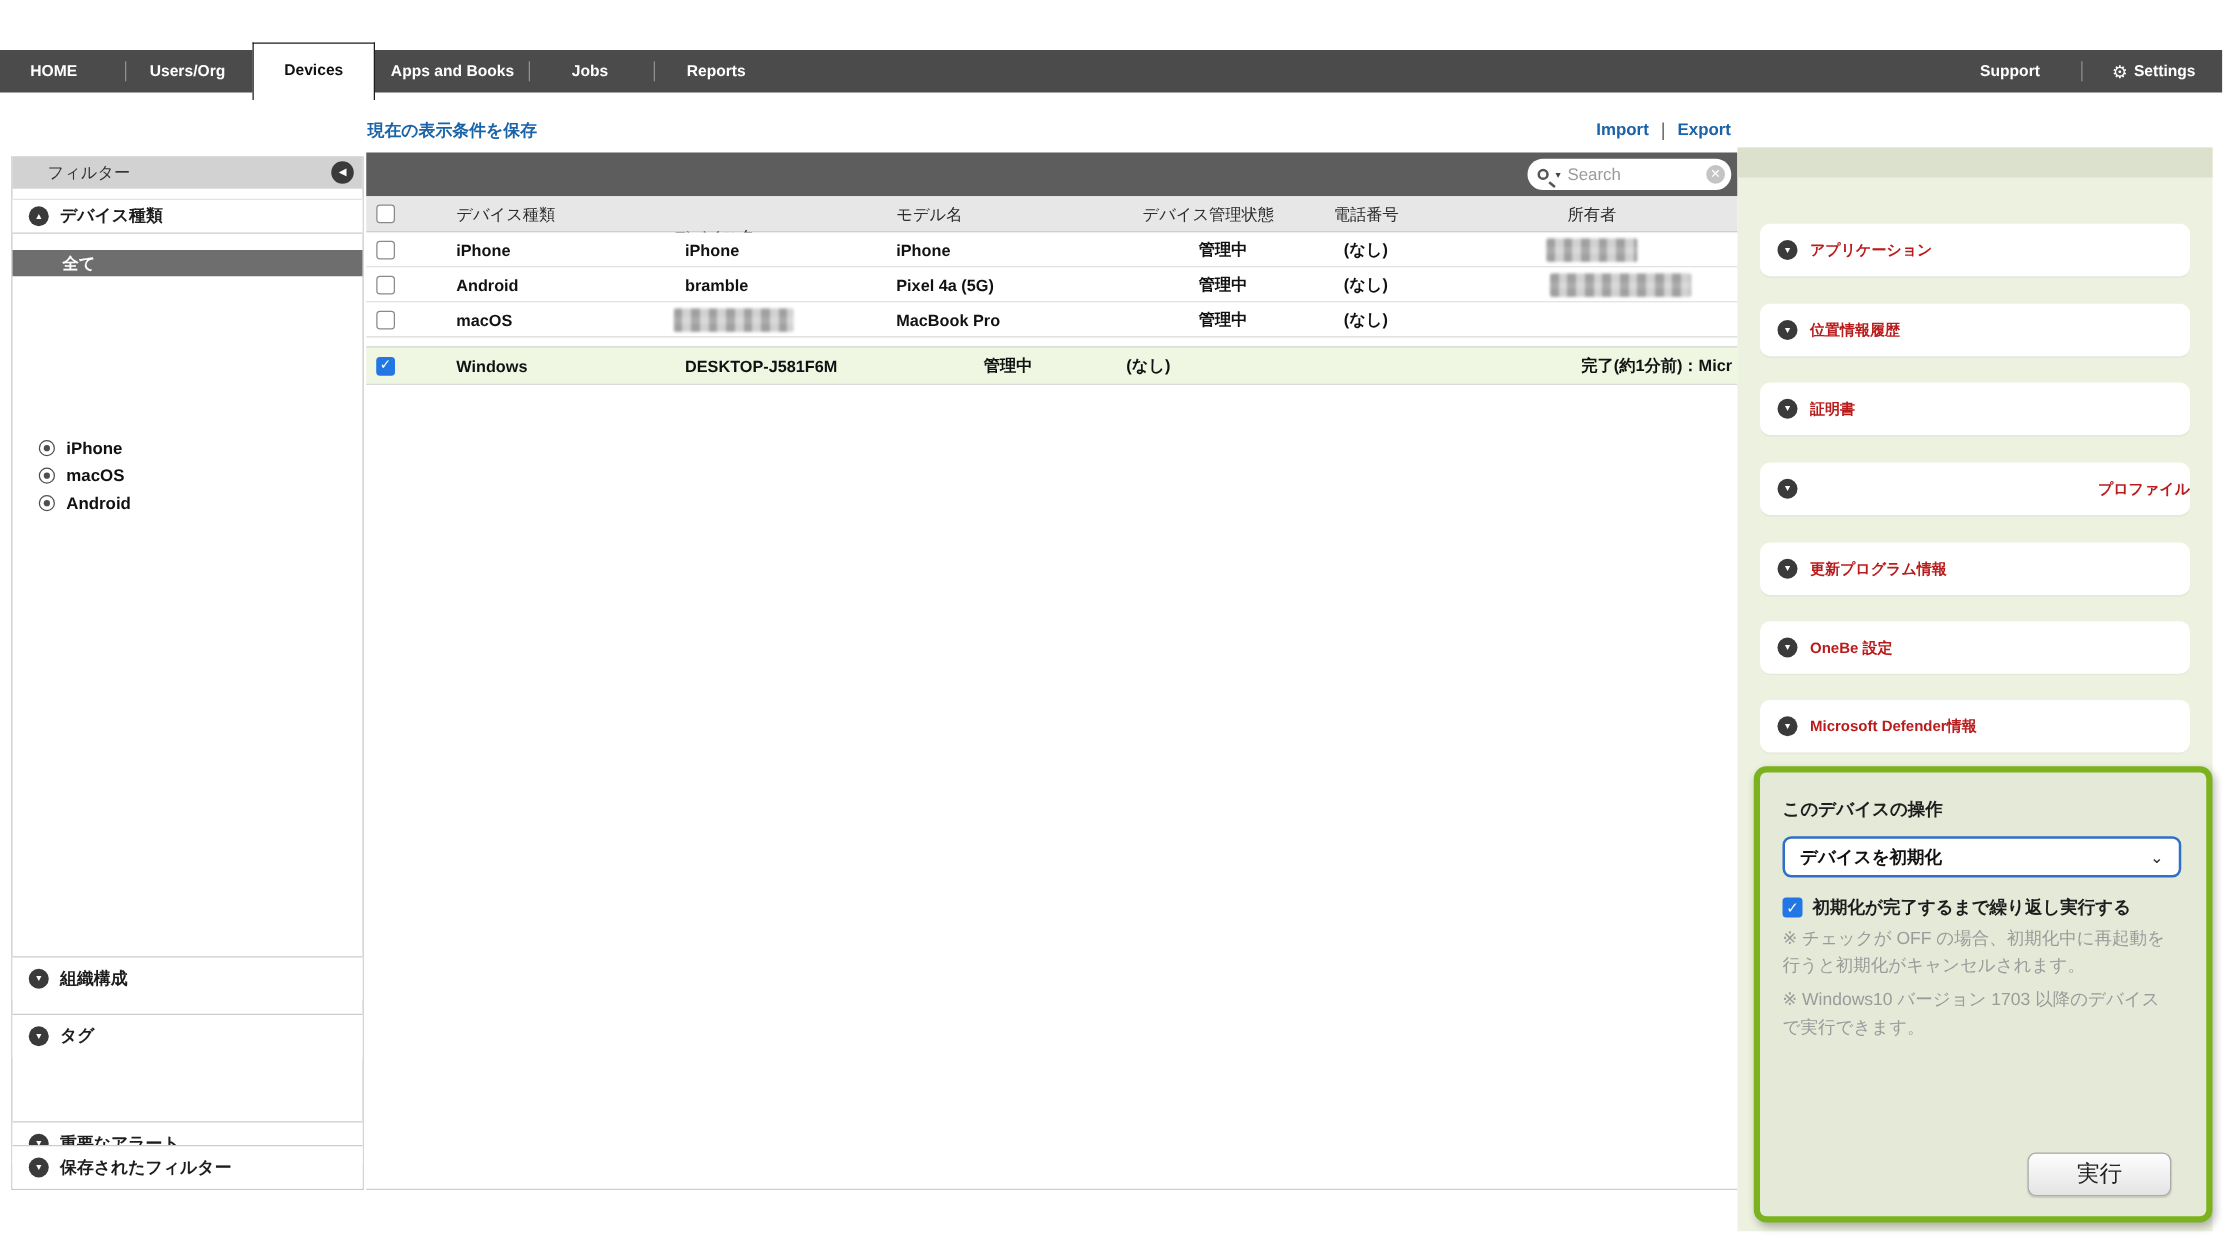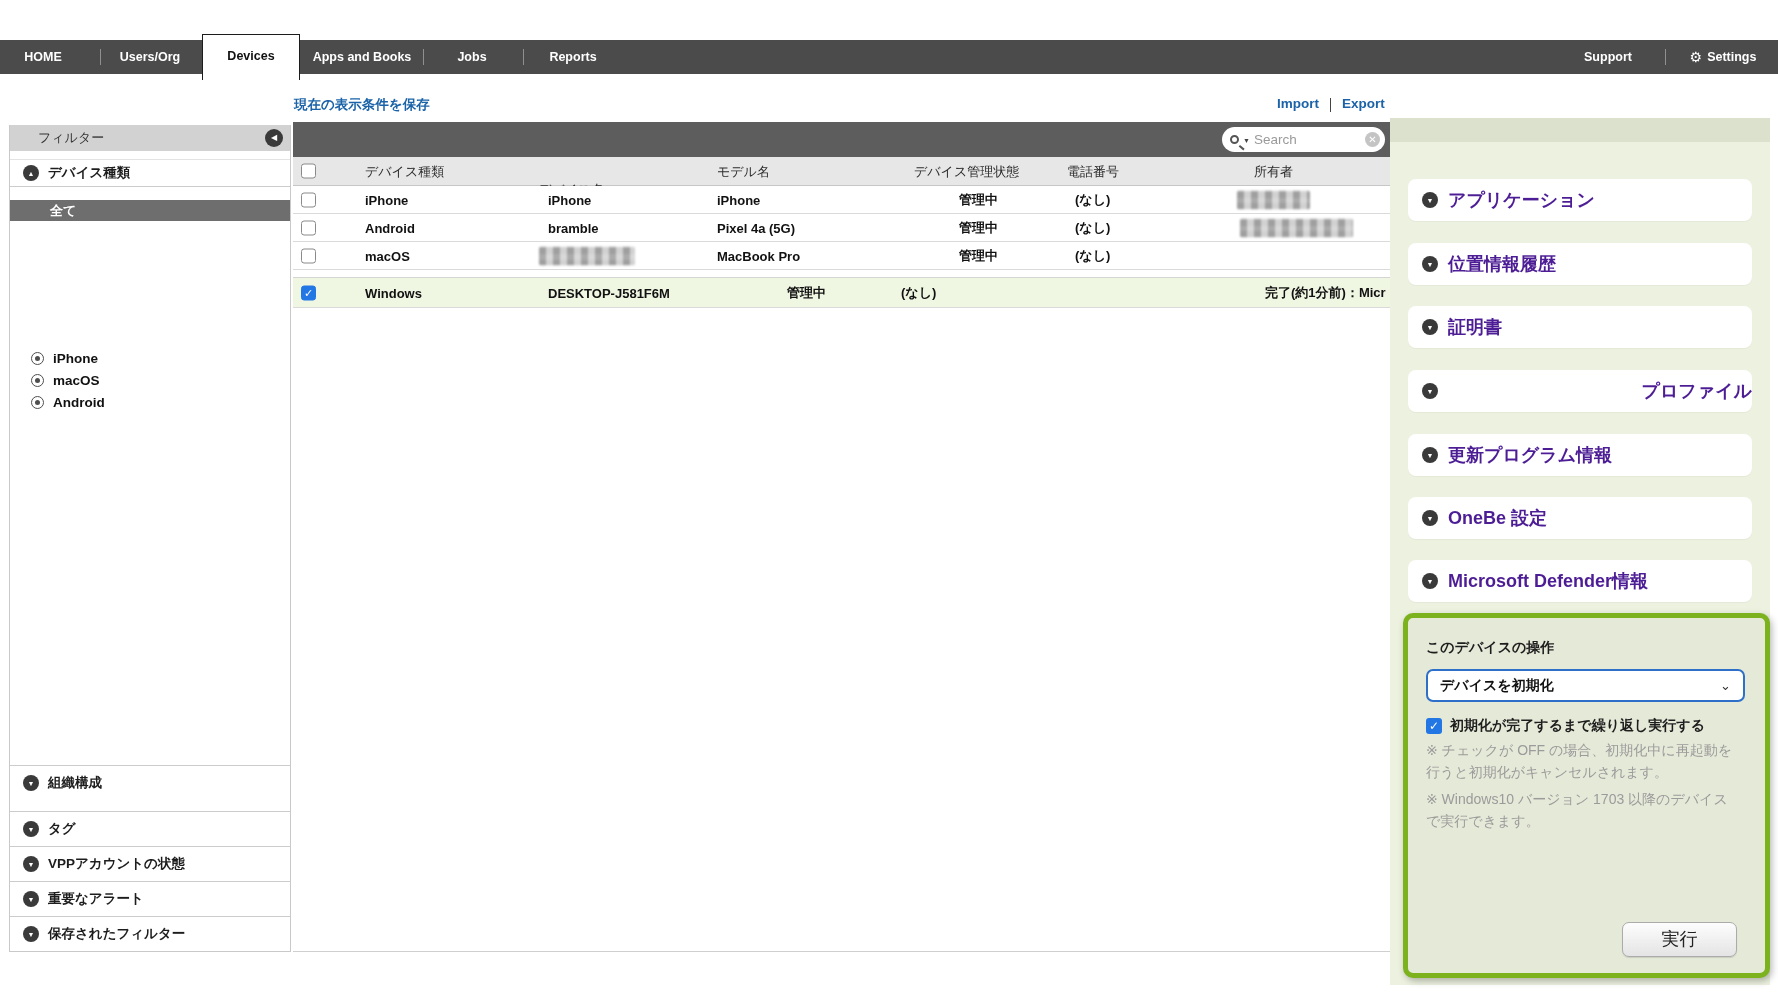--- a/index.html
+++ b/index.html
@@ -78,21 +78,21 @@
       repeating-linear-gradient(0deg, #cfcfcf 0 6px, #e9e9e9 6px 12px);
     filter: blur(1.2px); }
   .row-selected { background:#eff6e2 !important; border-top:1px solid #d4d4d4; }
 
   
   .rpanel { position:absolute; left:1390px; top:118px; width:380px; height:867px; background:#edf2e0; }
   .rband { position:absolute; left:0; top:0; width:100%; height:24px; background:#dce1cd; }
   .pbar { position:absolute; left:18px; width:344px; height:42px; background:#fff; border-radius:8px;
     display:flex; align-items:center; gap:10px; padding-left:14px; cursor:pointer;
     box-shadow:0 1px 1px rgba(0,0,0,.04); }
-  .pbar span.lbl { font-size:18px; font-weight:600; color:#4c1d95; }
+  .pbar span.lbl { font-size:12px; font-weight:600; color:#b91c1c; }
 
   .actionbox { position:absolute; left:13px; top:495px; width:367px; height:365px;
     border:5px solid var(--accent-green,#7cb21e); border-radius:10px; background:#e5e9d8;
     box-shadow:2px 3px 7px rgba(0,0,0,.28); padding:21px 18px 0 18px; }
   .ab-title { font-size:14px; font-weight:600; color:#1d1d1d; }
   .ab-select { margin-top:12px; width:319px; height:33px; background:#fff;
     border:2px solid #2e6fc9; border-radius:7px; display:flex; align-items:center;
     padding:0 12px; cursor:pointer; }
   .ab-select .val { font-size:14px; font-weight:600; color:#111; flex:1; }
   .ab-select .chev { font-size:13px; color:#333; }
@@ -154,25 +154,21 @@
       <span class="lbl">Android</span>
     </div>
     <div class="side-sec bot-sec" style="top:640px;height:35px;">
       <span class="circle-ic">▼</span>
       <span class="lbl">組織構成</span>
     </div>
     <div class="side-sec bot-sec" style="top:686px;height:35px;">
       <span class="circle-ic">▼</span>
       <span class="lbl">タグ</span>
     </div>
-    <div class="side-sec bot-sec" style="top:721px;height:35px;">
-      <span class="circle-ic">▼</span>
-      <span class="lbl">VPPアカウントの状態</span>
-    </div>
-    <div class="side-sec bot-sec" style="top:756px;height:35px;">
+    <div class="side-sec bot-sec" style="top:772px;height:35px;">
       <span class="circle-ic">▼</span>
       <span class="lbl">重要なアラート</span>
     </div>
     <div class="side-sec bot-sec" style="top:791px;height:35px;">
       <span class="circle-ic">▼</span>
       <span class="lbl">保存されたフィルター</span>
     </div>
   </div>
 
   <div class="tablewrap">

